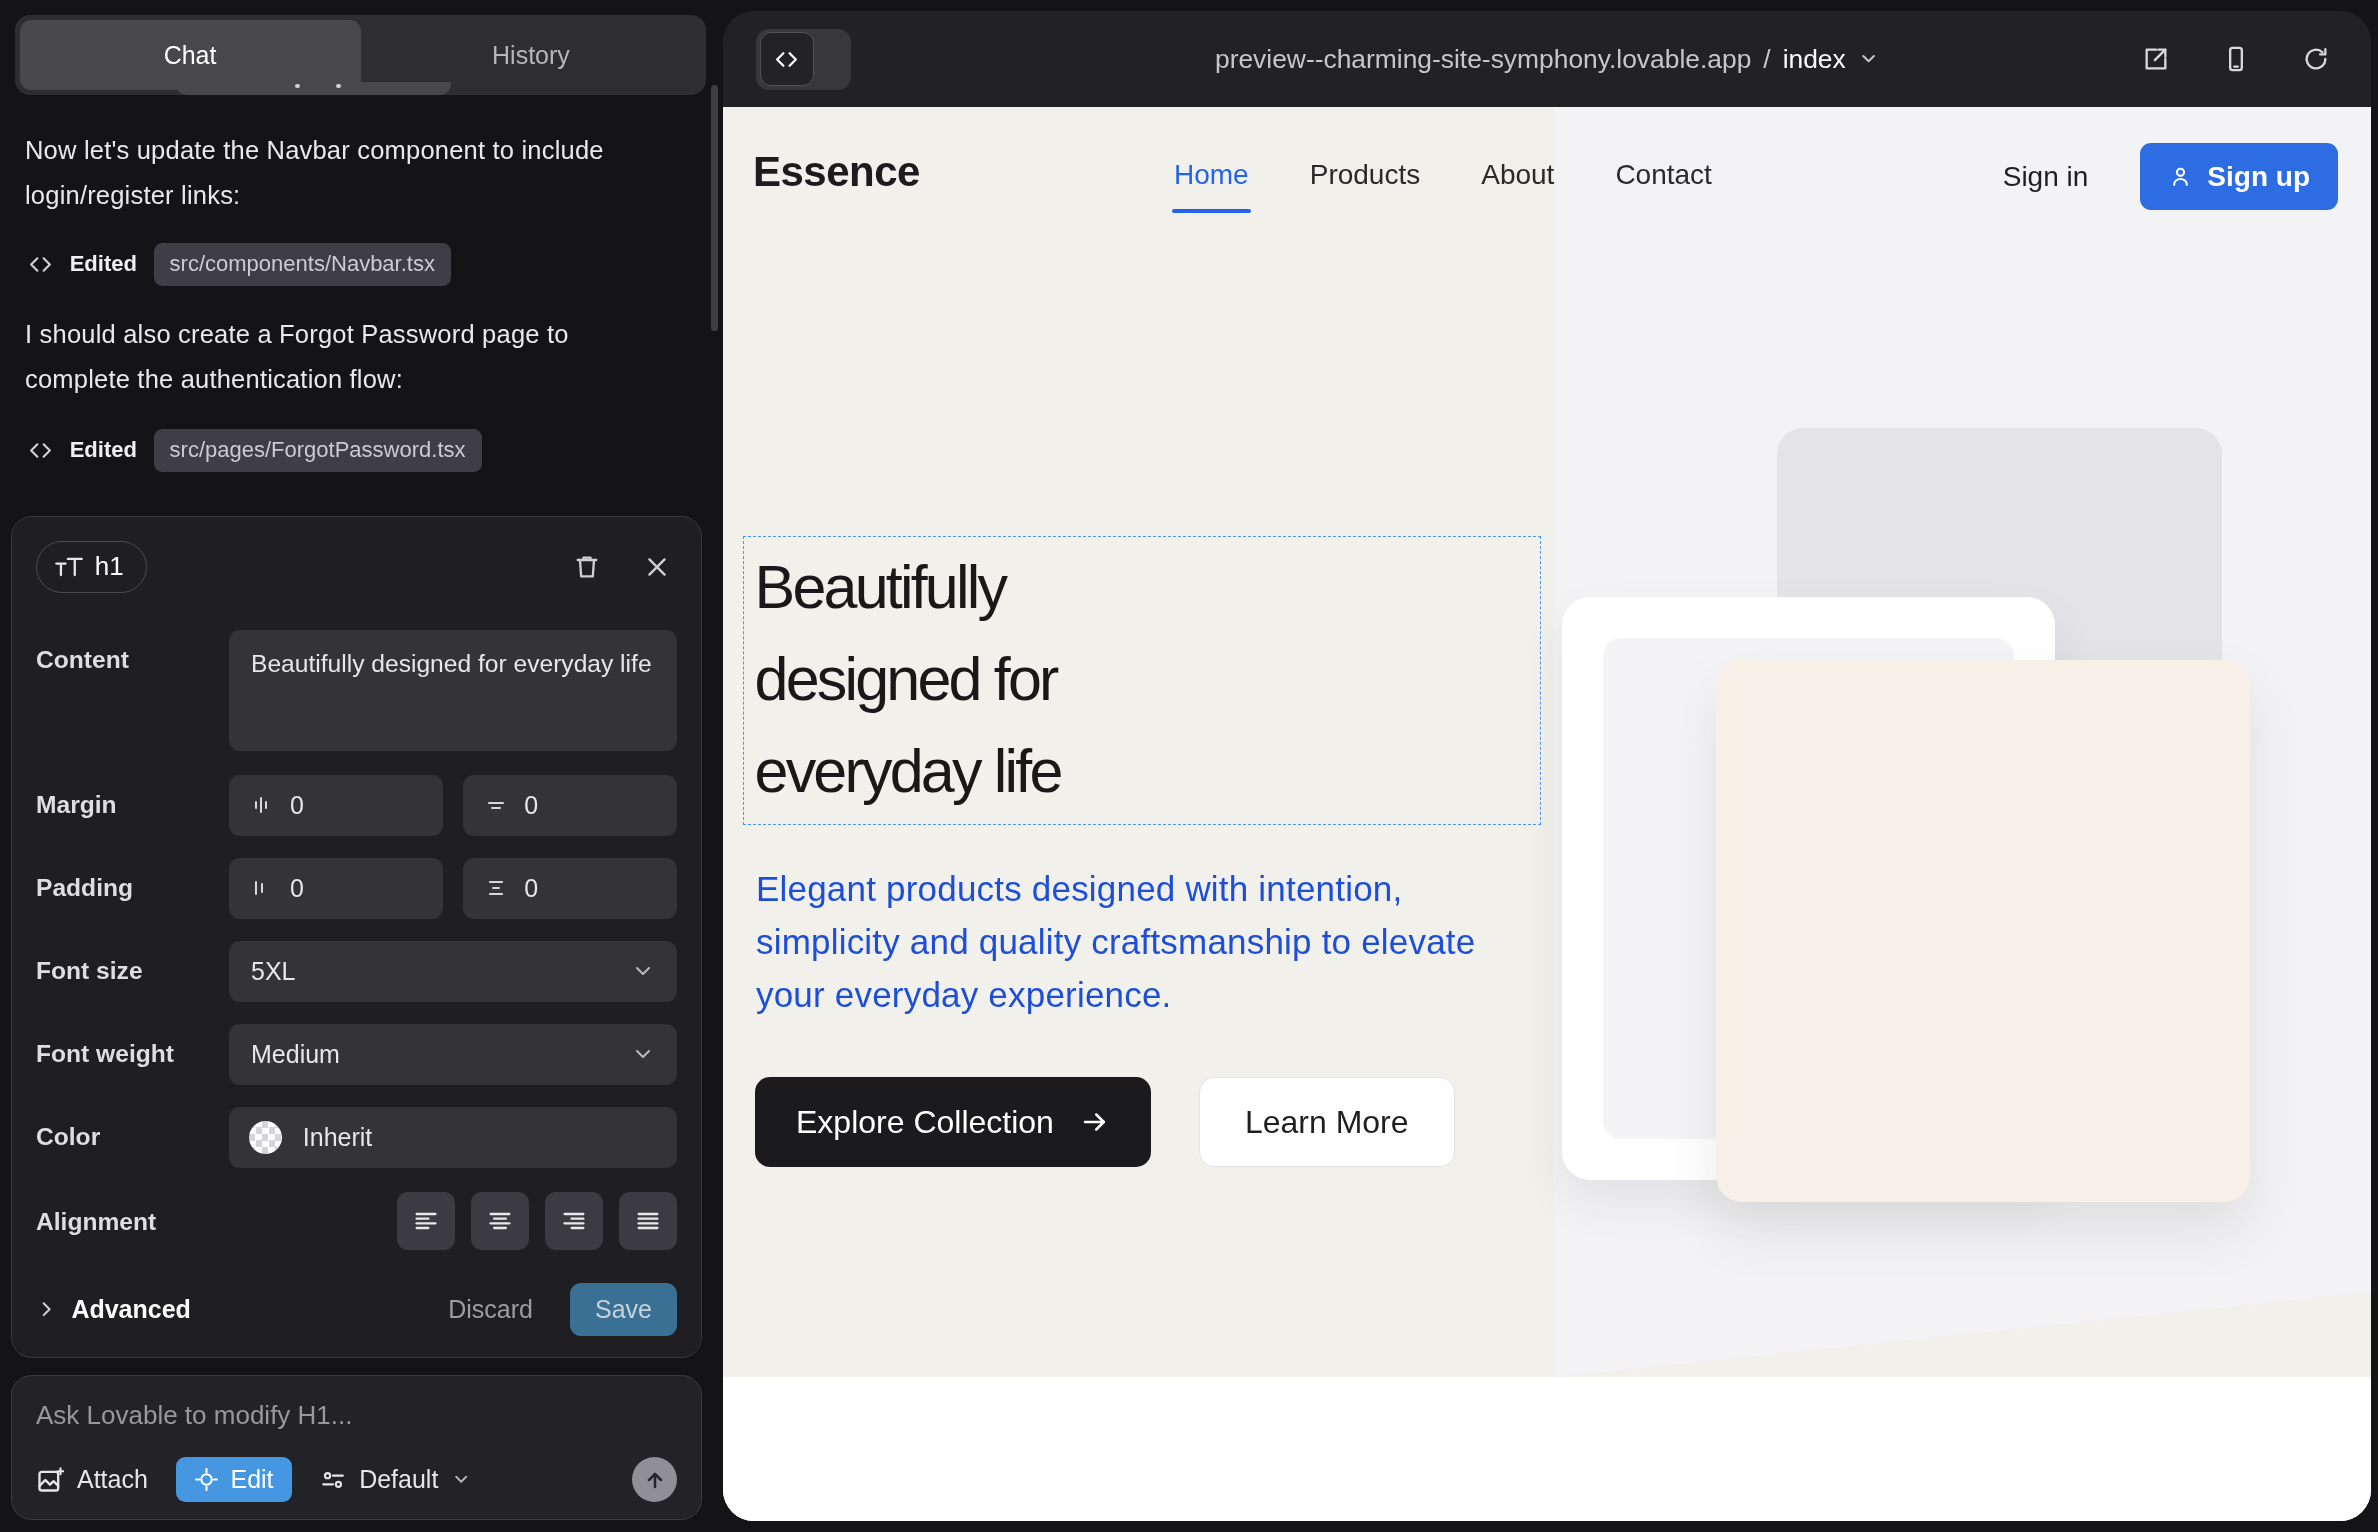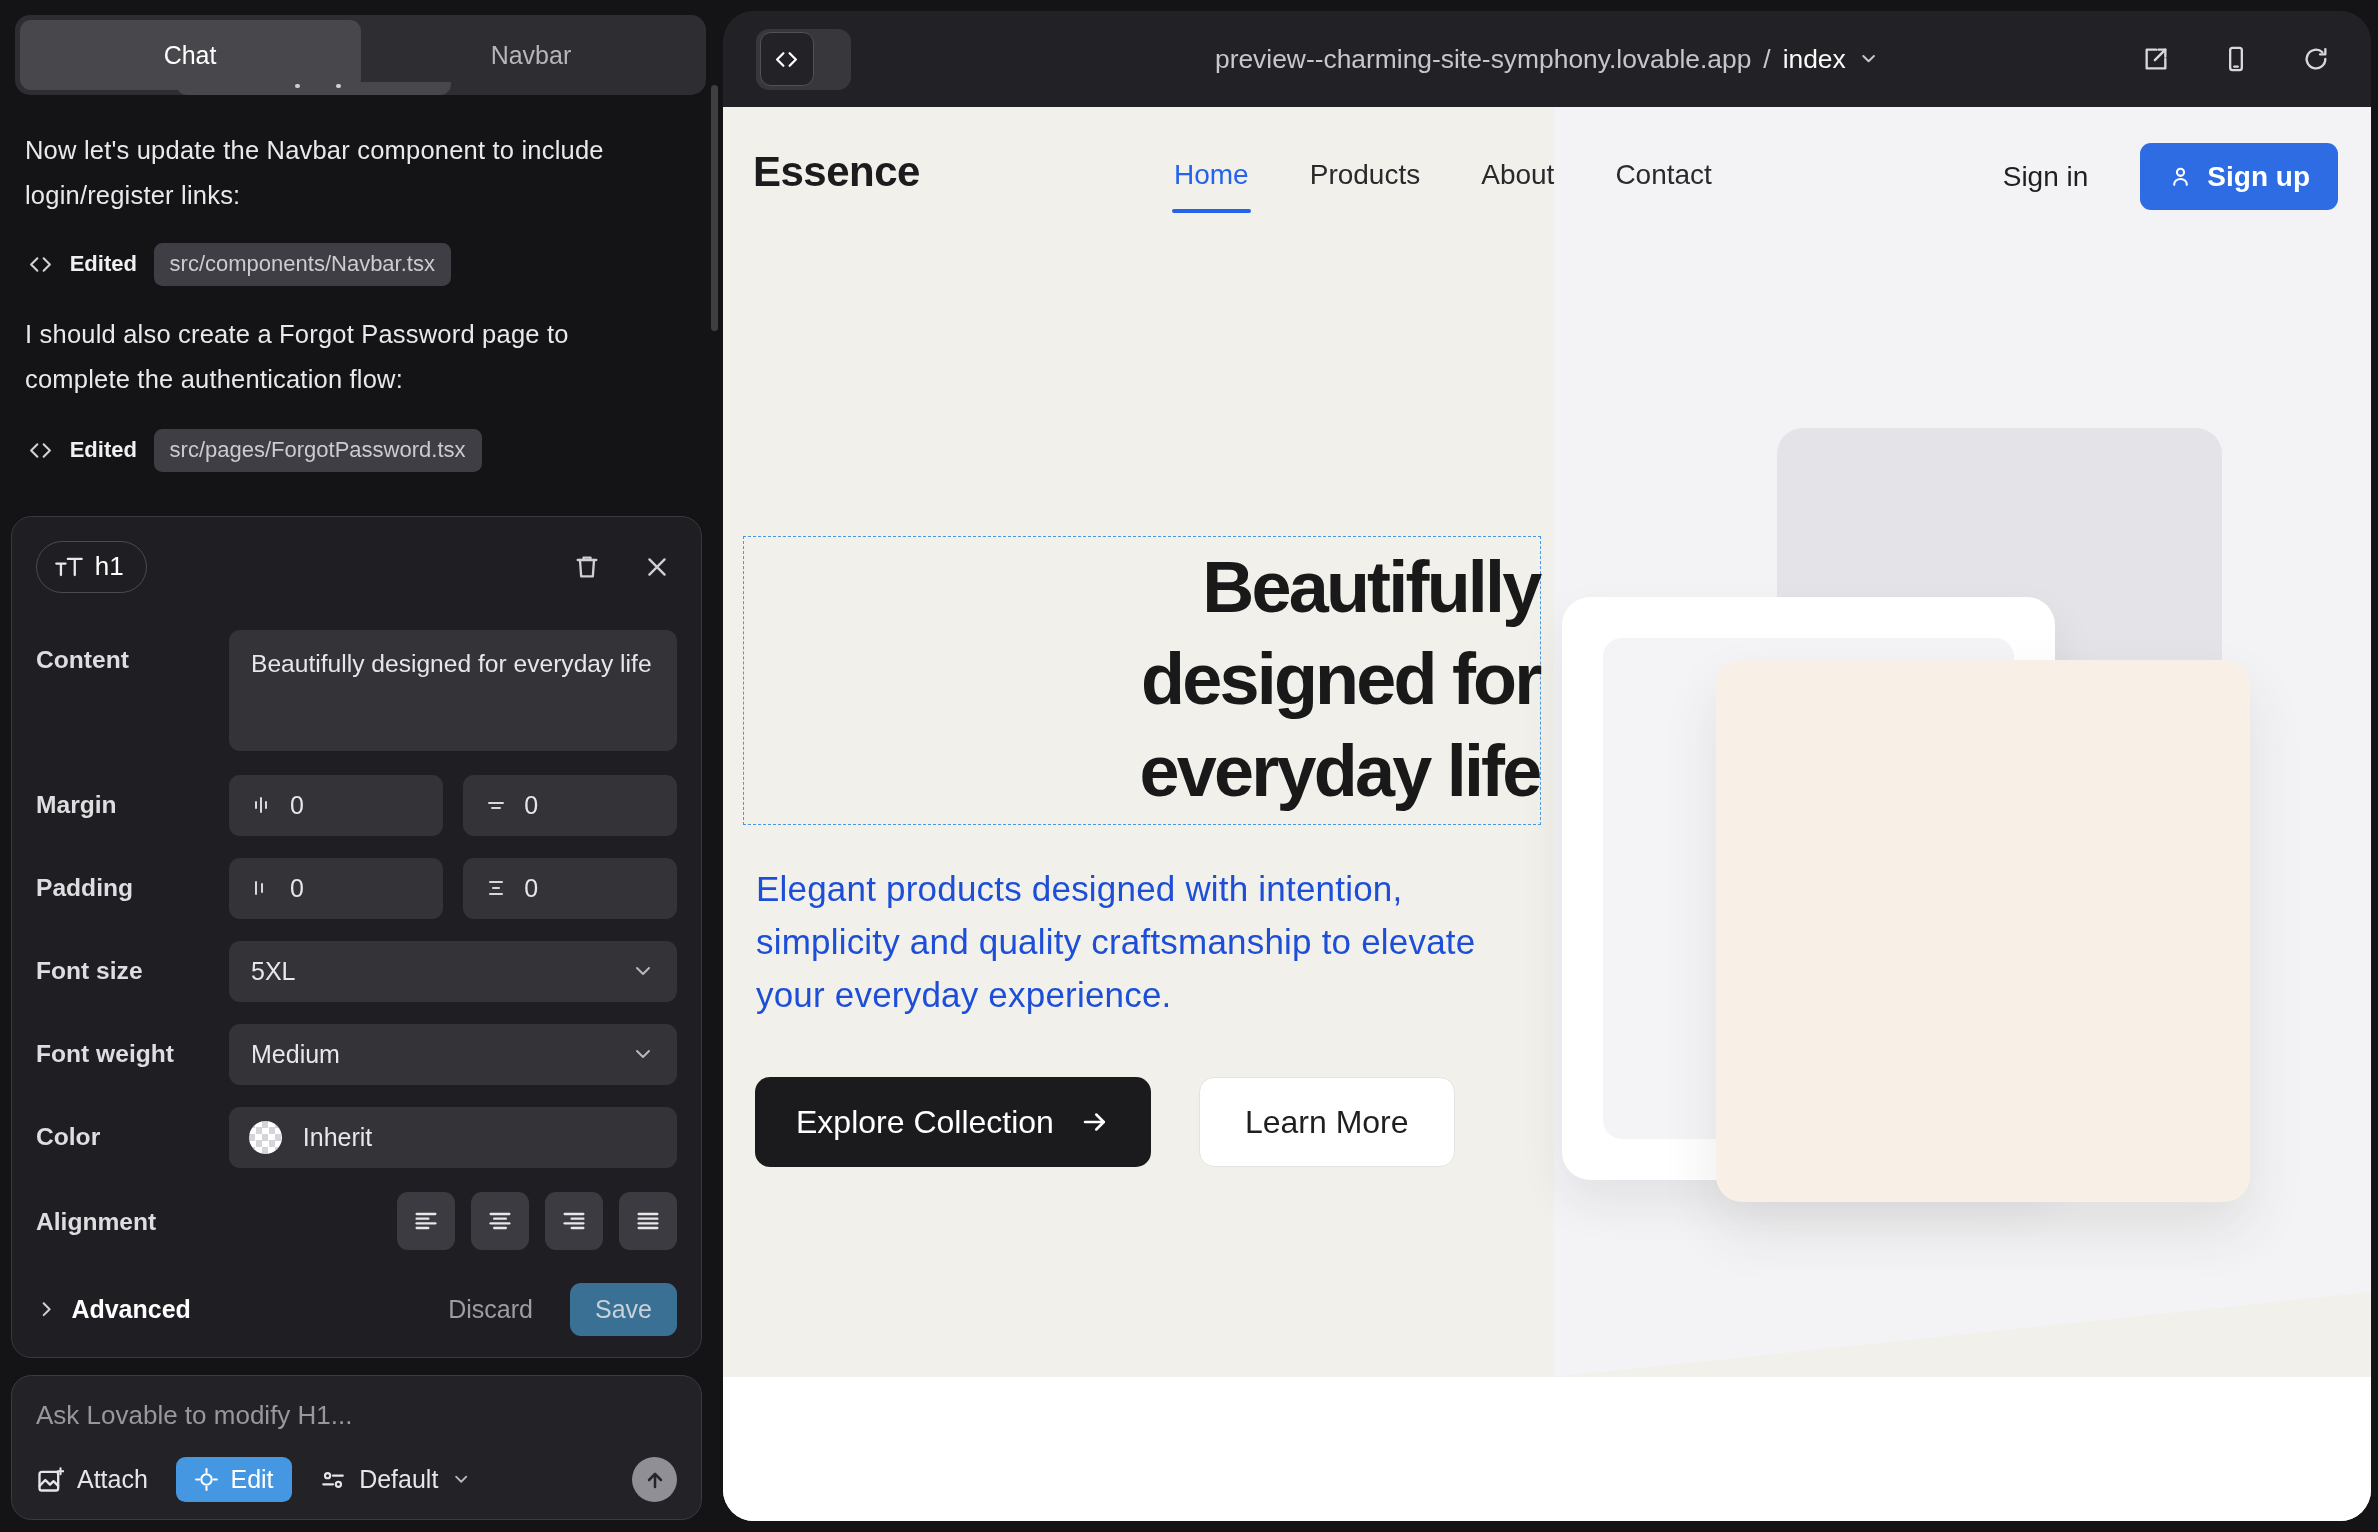--- a/index.html
+++ b/index.html
@@ -120,41 +120,41 @@
               height:3.7px; background:#2563eb; border-radius:1.9px; }
   .nav-right { position:absolute; right:33px; top:0; height:139px; display:flex; align-items:center; gap:52px; }
   .signin { font-size:28px; color:#1f1f21; cursor:pointer; }
   .signup { background:#2e6ce4; color:#ffffff; border-radius:11px; height:67px; padding:0 28px;
             display:flex; align-items:center; gap:14px; font-size:28px; font-weight:600; cursor:pointer; }
 
   .quality-badge { position:absolute; left:33px; top:367px; background:#e4e2e3; border-radius:927px;
                    padding:14px 29px; font-size:22px; letter-spacing:2.8px; color:#717176; font-weight:600; }
   .selection { position:absolute; left:19.5px; top:429px; width:798px; height:289px;
                border:1.9px dashed #4a97e4; }
-  .hero-h1 { margin:3.7px 0 0 11px; font-size:72px; line-height:92px; font-weight:700;
-             letter-spacing:-2.8px; color:#191919;text-align:right; }
+  .hero-h1 { margin:3.7px 0 0 11px; font-size:61px; line-height:92px; font-weight:400;
+             letter-spacing:-2.8px; color:#191919; }
   .hero-para { position:absolute; left:33px; top:755px; width:770px; font-size:35px; line-height:53px;
                color:#1d4ed8; letter-spacing:0.2px; }
   .cta-row { position:absolute; left:32px; top:970px; display:flex; gap:48px; }
   .cta-primary { height:90px; background:#1b1b1e; color:#ffffff; border-radius:15px; padding:0 41px;
                  display:flex; align-items:center; gap:26px; font-size:32px; cursor:pointer; }
   .cta-secondary { height:90px; background:#ffffff; border:1.4px solid #e3e3e5; color:#1f1f21;
                  border-radius:15px; padding:0 45px; display:flex; align-items:center; font-size:32px;
                  cursor:pointer; }
 </style>
 </head>
 <body>
 
 <div class="stage">
 
   <aside class="chat-panel">
 
     <div class="tabbar">
       <div class="tab active">Chat</div>
-      <div class="tab">Navbar</div>
+      <div class="tab">History</div>
     </div>
     <div class="partial-chip"></div>
     <div class="scroll-thumb"></div>
 
     <p class="msg" style="top:128px">Now let's update the Navbar component to include login/register links:</p>
 
     <div class="edit-row" style="top:243px">
       <span class="codeicon">
         <svg width="25" height="25" viewBox="0 0 24 24" fill="none" stroke="currentColor" stroke-width="2" stroke-linecap="round" stroke-linejoin="round">
             <path d="M9 6 L3 12 L9 18"></path>

